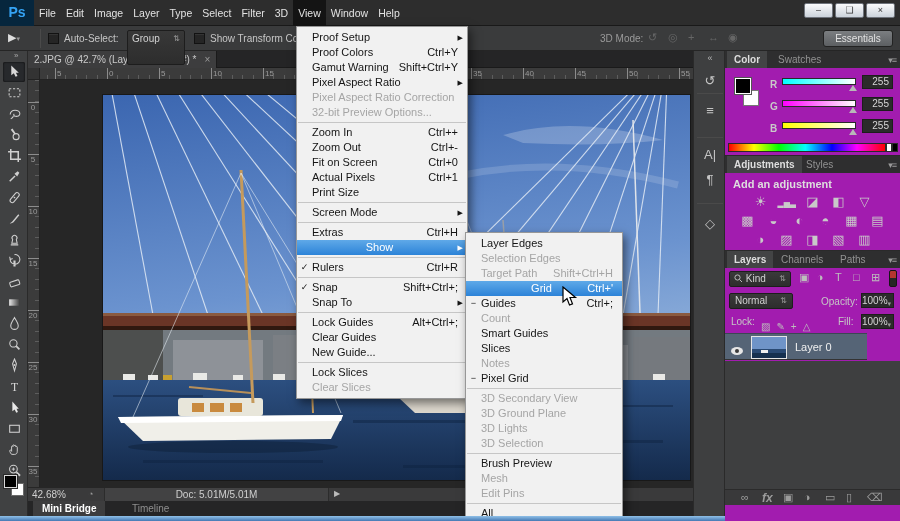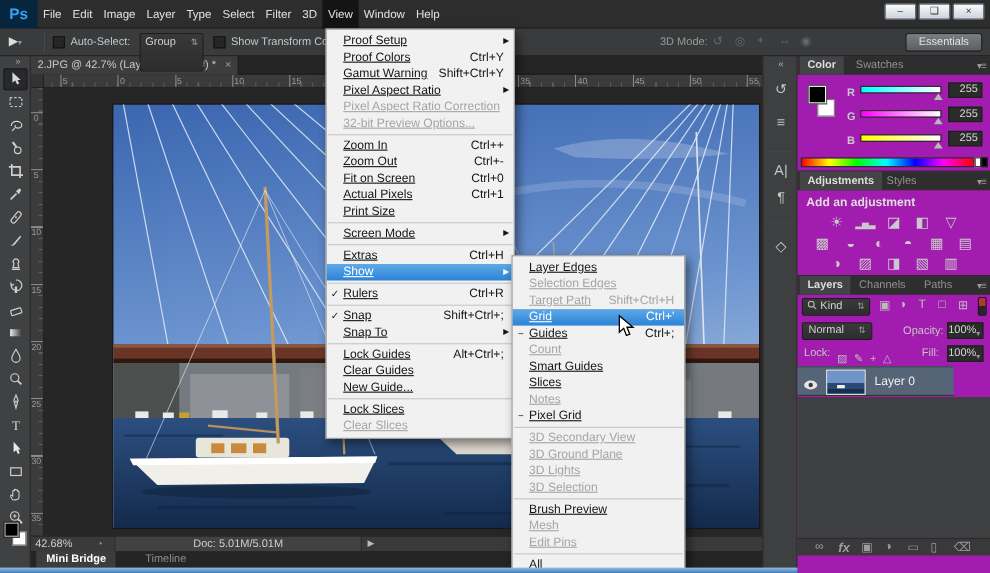--- a/index.html
+++ b/index.html
@@ -93,23 +93,23 @@
   #layer-thumb i{position:absolute;left:9px;top:13px;width:7px;height:3px;background:#f0f0f0;}
   #layers-bottom{left:0;top:238px;width:175px;height:16px;background:#39393a;border-top:1px solid #2b2b2b;}
   .lb-ic{position:absolute;top:1px;color:#9c9c9c;font-size:11px;}
   #lock-icons span{margin-right:6px;color:#bdbdbd;font-size:10px;}
   #kind-toggle{position:absolute;right:3px;top:2px;width:8px;height:17px;background:linear-gradient(#b5352f 0 45%,#262626 45%);border:1px solid #161616;border-radius:2px;}
 
   
   .pmenu{position:absolute;background:#f1f1f1;border:1px solid #979797;box-shadow:3px 4px 9px rgba(0,0,0,.5);padding:3px 0;z-index:40;font-size:11px;color:#151515;}
   #view-menu{left:296px;top:26px;width:172px;}
   #show-submenu{left:465px;top:232px;width:158px;}
-  .mi{position:relative;height:15px;line-height:15px;padding:0 20px 0 15px;white-space:nowrap;text-decoration:underline;}
+  .mi{position:relative;height:15px;line-height:15px;padding:0 20px 0 15px;white-space:nowrap;}
   .mi.dis{color:#a5a5a5;}
-  .mi.hi{background:linear-gradient(#5fa9e8,#2c83d8);color:#fff;}
+  .mi.hi{background:linear-gradient(#5fa9e8,#2c83d8);color:#fff;text-align:center;}
   .mk{position:absolute;left:2px;width:11px;text-align:center;font-size:9px;top:0;}
   .ms{position:absolute;right:9px;}
   .ma{position:absolute;right:4px;font-size:7px;}
   .msep{height:1px;background:#c6c6c6;margin:2px 1px;}
   #cursor{left:562px;top:286px;z-index:60;}
 </style>
 </head>
 <body>
 
 <div id="menubar" class="abs">

